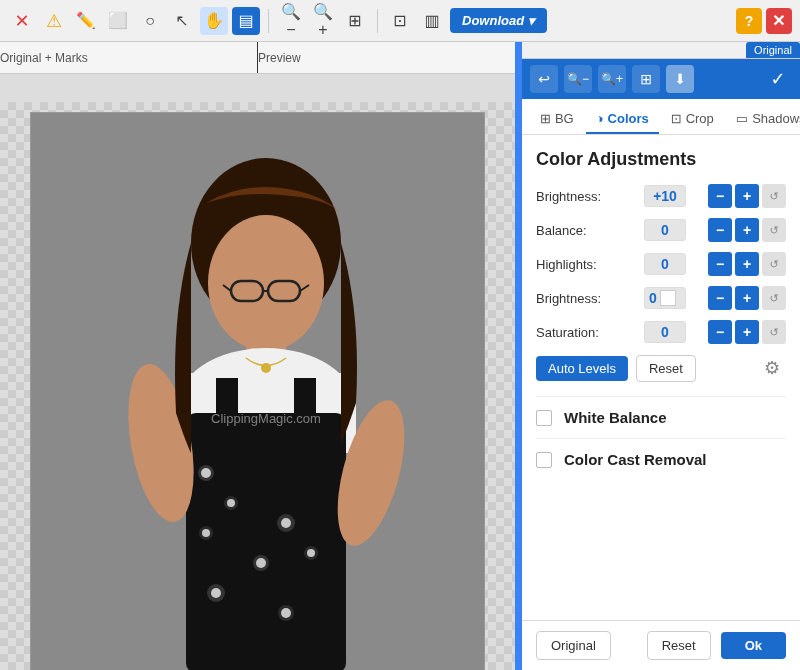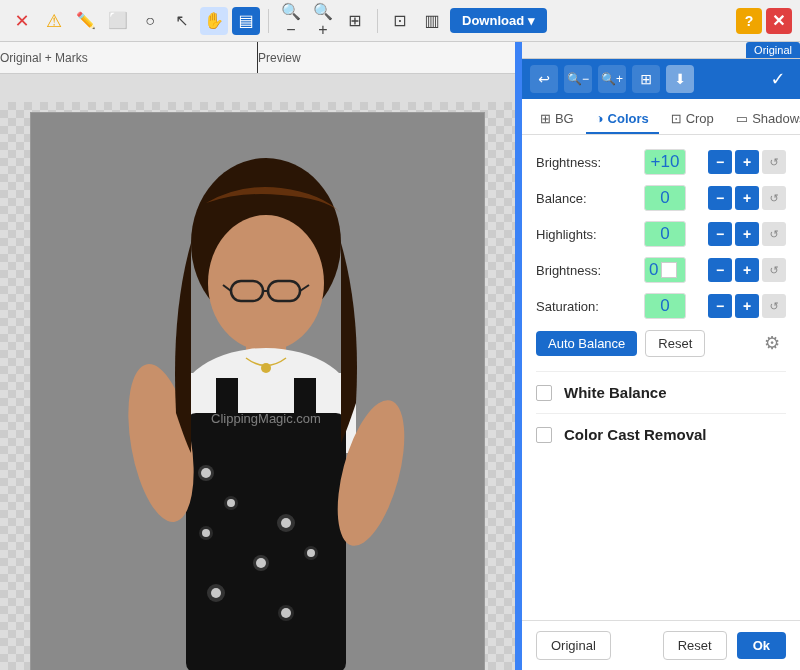--- a/index.html
+++ b/index.html
@@ -13,21 +13,21 @@
     .toolbar-icon-btn {
       width: 28px; height: 28px; border: none; background: transparent; cursor: pointer;
       border-radius: 4px; display: flex; align-items: center; justify-content: center;
       font-size: 16px; color: #444;
     }
     .toolbar-icon-btn.active { background: #cce0ff; }
     .toolbar-separator { width: 1px; height: 24px; background: #ccc; margin: 0 4px; }
     .download-btn {
       display: flex; align-items: center; gap: 4px;
       background: #1a6bcc; color: white; border: none; border-radius: 4px;
-      padding: 5px 12px; cursor: pointer; font-size: 13px; font-weight: bold;
+      padding: 5px 12px; cursor: pointer; font-size: 13px; font-weight: bold; font-style: italic;
     }
     .toolbar-right { margin-left: auto; display: flex; align-items: center; gap: 4px; }
     .help-btn {
       width: 26px; height: 26px; background: #f0a500; border: none; border-radius: 4px;
       color: white; font-weight: bold; cursor: pointer; font-size: 14px;
     }
     .close-btn {
       width: 26px; height: 26px; background: #e04040; border: none; border-radius: 4px;
       color: white; font-weight: bold; cursor: pointer; font-size: 16px;
     }
@@ -102,22 +102,22 @@
     
     .panel-content { flex: 1; overflow-y: auto; padding: 14px 14px; }
     .section-title { font-size: 18px; font-weight: bold; color: #222; margin-bottom: 14px; }
 
     
     .adj-row {
       display: flex; align-items: center; margin-bottom: 10px; gap: 18px;
     }
     .adj-label { width: 90px; font-size: 13px; color: #333; }
     .adj-value {
-      width: 42px; text-align: center; font-size: 17px; font-weight: normal; color: #1a6bcc;
-      background: #86efac; border: 1px solid #ddd; border-radius: 3px; padding: 2px 4px;
+      width: 42px; text-align: center; font-size: 14px; font-weight: bold; color: #1a6bcc;
+      background: #e5e5e5; border: 1px solid #ddd; border-radius: 3px; padding: 2px 4px;
     }
     .color-swatch { width: 16px; height: 16px; border: 1px solid #ccc; background: white; display: inline-block; }
     .adj-controls { display: flex; gap: 3px; margin-left: auto; align-items: center; }
     .adj-btn {
       width: 24px; height: 24px; border: none; border-radius: 3px;
       cursor: pointer; font-size: 14px; font-weight: bold;
       display: flex; align-items: center; justify-content: center;
       background: #1a6bcc; color: white;
     }
     .adj-btn.reset {
@@ -160,21 +160,21 @@
     .bottom-original-btn {
       border: 1px solid #ccc; background: white; border-radius: 4px;
       padding: 6px 14px; cursor: pointer; font-size: 13px; color: #333;
     }
     .bottom-reset-btn {
       border: 1px solid #ccc; background: white; border-radius: 4px;
       padding: 6px 14px; cursor: pointer; font-size: 13px; color: #333; margin-left: auto;
     }
     .bottom-ok-btn {
       background: #1a6bcc; color: white; border: none; border-radius: 4px;
-      padding: 6px 16px; cursor: pointer; font-size: 13px; font-weight: bold;
+      padding: 6px 24px; cursor: pointer; font-size: 13px; font-weight: bold;
     }
   </style>
 </head>
 <body>
 
 <div class="toolbar">
   <button class="toolbar-icon-btn" title="Close" style="color:#e04040; font-size:18px;">✕</button>
   <button class="toolbar-icon-btn" style="color:#f0a500; font-size:18px;">⚠</button>
   <button class="toolbar-icon-btn">✏️</button>
   <button class="toolbar-icon-btn">⬜</button>
@@ -301,20 +301,21 @@
         <span>Crop</span>
       </div>
       <div class="tab">
         <span>▭</span>
         <span>Shadows</span>
       </div>
     </div>
 
     <div class="panel-content">
 
+      <div class="section-title">Color Adjustments</div>
 
       <div class="adj-row">
         <span class="adj-label">Brightness:</span>
         <span class="adj-value" style="color:#1a6bcc;">+10</span>
         <div class="adj-controls">
           <button class="adj-btn">−</button>
           <button class="adj-btn">+</button>
           <button class="adj-btn reset">↺</button>
         </div>
       </div>
@@ -356,21 +357,21 @@
         <span class="adj-label">Saturation:</span>
         <span class="adj-value" style="color:#1a6bcc;">0</span>
         <div class="adj-controls">
           <button class="adj-btn">−</button>
           <button class="adj-btn">+</button>
           <button class="adj-btn reset">↺</button>
         </div>
       </div>
 
       <div class="auto-row">
-        <button class="auto-btn">Auto Balance</button>
+        <button class="auto-btn">Auto Levels</button>
         <button class="reset-btn">Reset</button>
         <button class="gear-btn" title="Settings">⚙</button>
       </div>
 
       <div class="expand-section">
         <div class="expand-header">
           <div class="expand-checkbox"></div>
           <span class="expand-title">White Balance</span>
         </div>
       </div>

